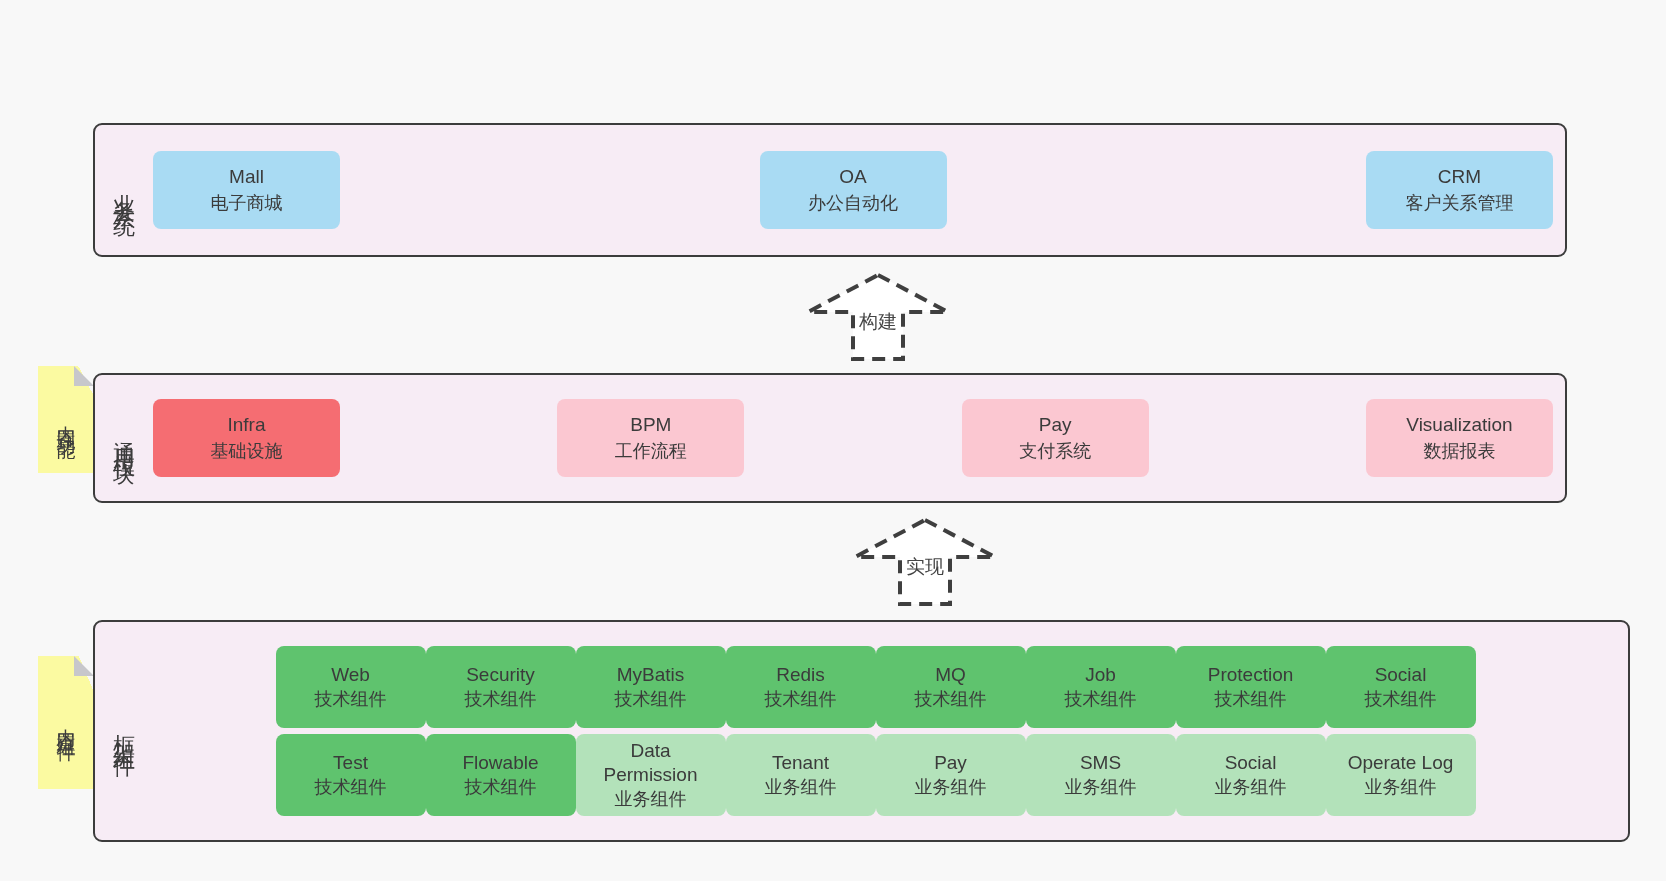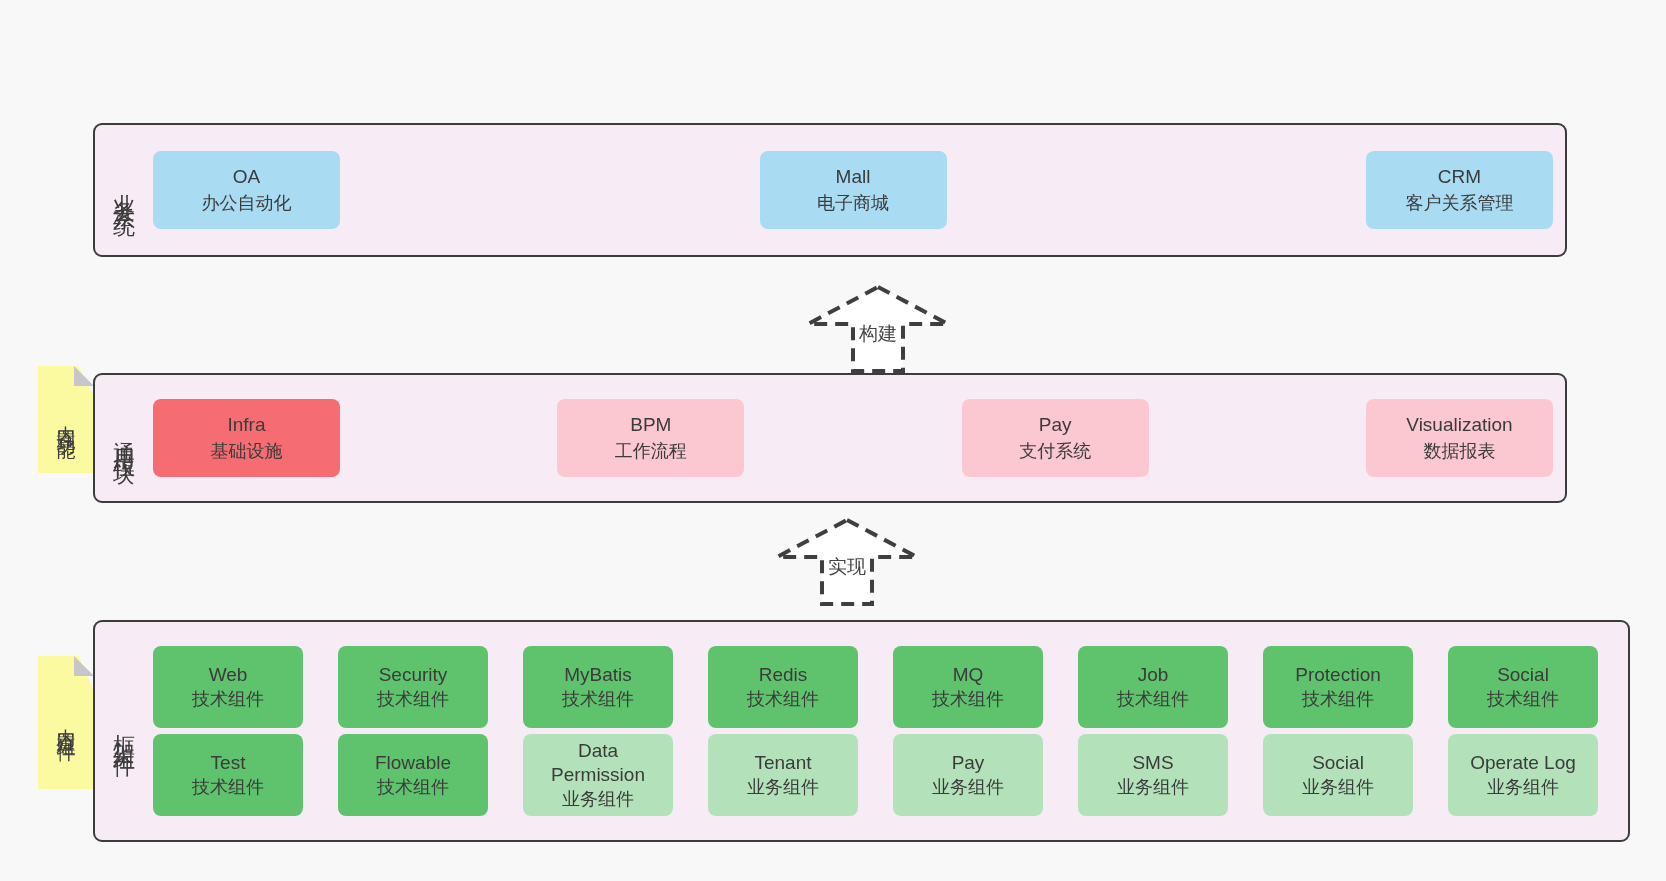--- a/index.html
+++ b/index.html
@@ -22,21 +22,21 @@
   #layer-business{left:93px; top:123px; width:1474px; height:134px;}
   #layer-modules {left:93px; top:373px; width:1474px; height:130px;}
   #layer-components{left:93px; top:620px; width:1537px; height:222px;}
 
   .layer-label{
     width:58px; flex:0 0 58px; display:flex; align-items:center; justify-content:center;
     writing-mode:vertical-rl; text-orientation:upright;
     font-size:22px; letter-spacing:7px; color:var(--text_dark);
   }
   .boxes{flex:1; display:flex; align-items:center; justify-content:space-between; padding-right:12px;}
-  #layer-components .boxes-rows{flex:1; display:flex; flex-direction:column; justify-content:center; gap:6px; padding-right:30px;}
+  #layer-components .boxes-rows{flex:1; display:flex; flex-direction:column; justify-content:center; gap:6px; padding-right:30px;align-items:center;}
   #layer-components .boxes{flex:0 0 auto; padding-right:0;}
 
   .box{
     display:flex; flex-direction:column; align-items:center; justify-content:center;
     border-radius:8px; text-align:center; line-height:26px; font-size:19px; padding:4px 6px;
   }
   .box .box-subtitle{font-size:18px;}
   #layer-business .box, #layer-modules .box{width:187px; height:78px;}
   #layer-components .box{width:150px; height:82px; line-height:24px;}
   .box.blue{background:var(--box_blue);}
@@ -52,47 +52,47 @@
     font-size:19px; letter-spacing:5px; color:var(--text_dark);
   }
   #note-modules{top:366px; height:107px;}
   #note-components{top:656px; height:133px;}
   .note-fold{
     position:absolute; top:0; right:0; width:20px; height:20px;
     background:var(--note_fold); clip-path:polygon(0 0, 100% 100%, 0 100%);
   }
 
   .arrow{position:absolute; width:150px; height:90px;}
-  #arrow-build{left:803px; top:284px;}
-  #arrow-implement{left:772px; top:517px;text-align:center;}
+  #arrow-build{left:803px; top:272px;}
+  #arrow-implement{left:850px; top:517px;text-align:center;}
   .arrow svg{display:block; width:150px; height:90px;}
   .arrow polygon{
     fill:var(--arrow_fill); stroke:var(--arrow_color);
     stroke-width:4; stroke-dasharray:13 8; stroke-linejoin:miter;
   }
   .arrow-label{
     position:absolute; top:37px; left:50%; transform:translateX(-50%);
     background:var(--arrow_fill); padding:0 2px; font-size:19px; white-space:nowrap; color:#454545;
   }
 </style>
 </head>
 <body>
 
 <div class="canvas">
 
   <section class="layer" id="layer-business">
     <div class="layer-label">业务系统</div>
     <div class="boxes">
       <div class="box blue">
+        <div class="box-title">Mall</div>
+        <div class="box-subtitle">电子商城</div>
+      </div>
+      <div class="box blue">
         <div class="box-title">OA</div>
         <div class="box-subtitle">办公自动化</div>
-      </div>
-      <div class="box blue">
-        <div class="box-title">Mall</div>
-        <div class="box-subtitle">电子商城</div>
       </div>
       <div class="box blue">
         <div class="box-title">CRM</div>
         <div class="box-subtitle">客户关系管理</div>
       </div>
     </div>
   </section>
 
   <div class="arrow" id="arrow-build">
     <svg viewBox="0 0 150 90">

